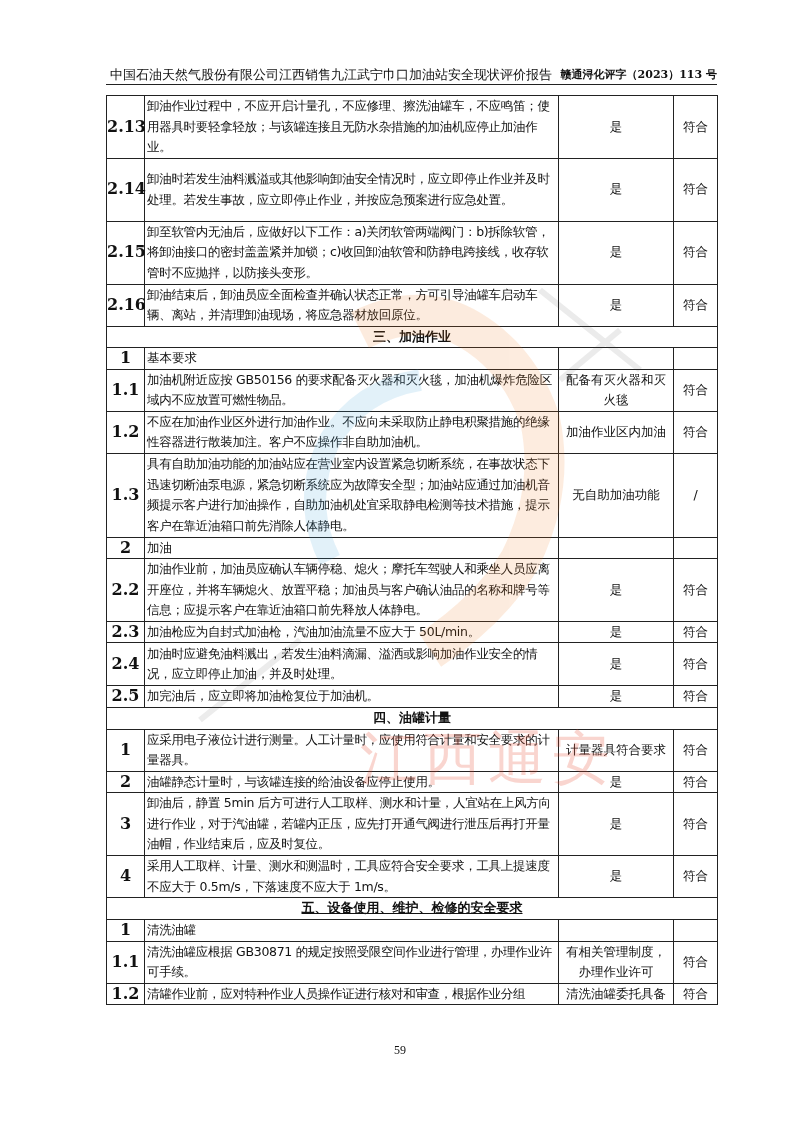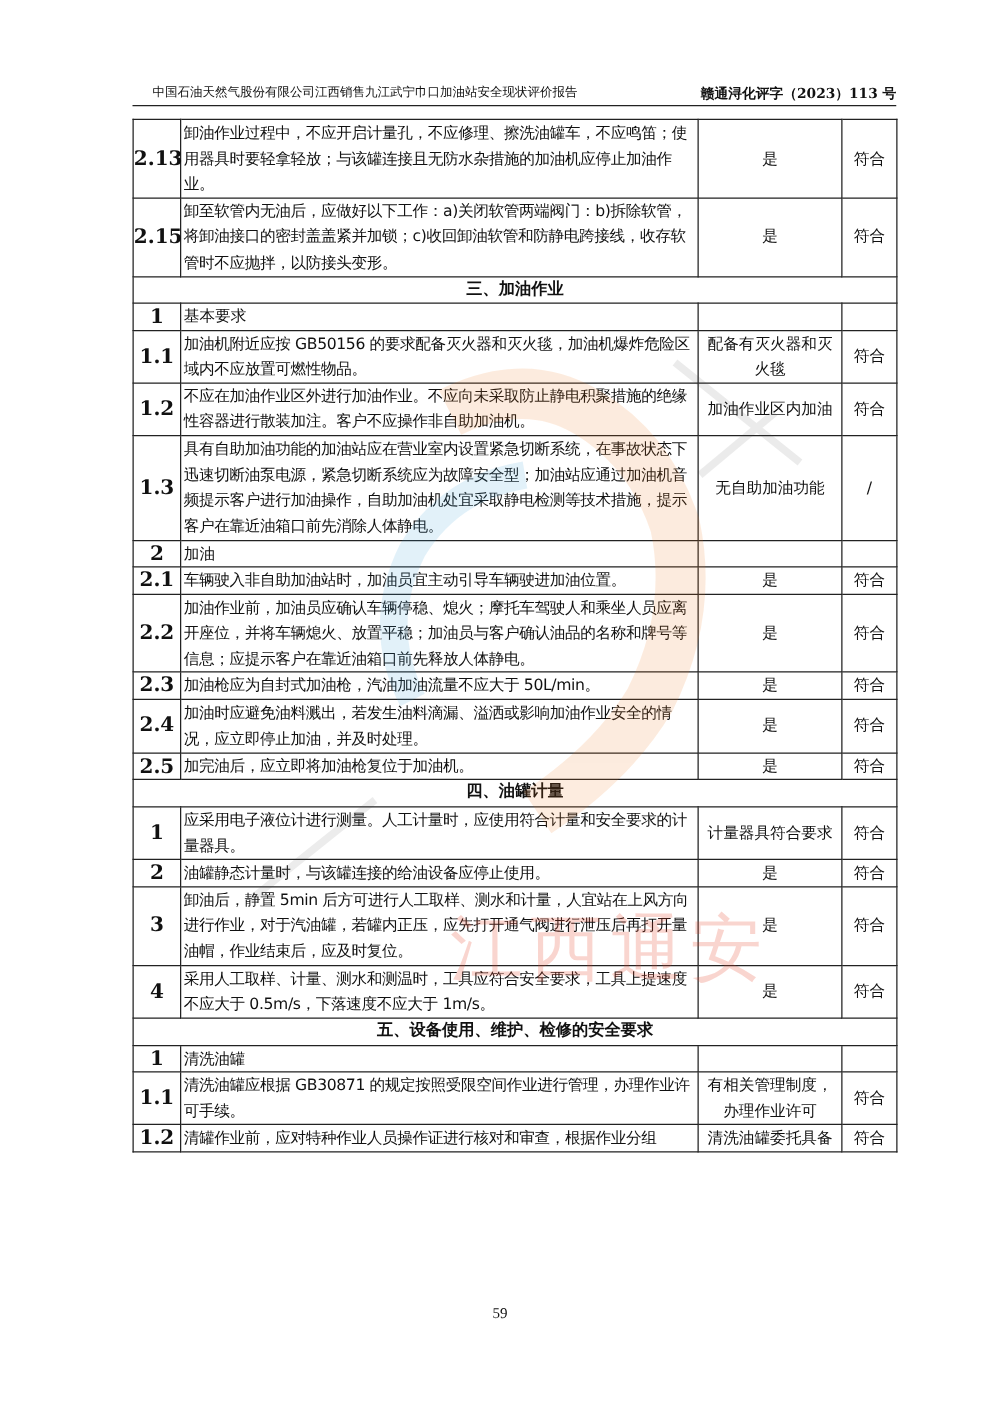--- a/index.html
+++ b/index.html
@@ -1,20 +1,20 @@
 <!DOCTYPE html>
 <html><head>
 <meta charset="utf-8">
 <style>
   html, body { margin:0; padding:0; background:#ffffff; }
   body { width:800px; height:1131px; position:relative; overflow:hidden;
          font-family:"DejaVu Serif","Liberation Serif", serif; color:#111; }
   .page-header { position:absolute; left:106px; top:66px; width:611px; height:18px;
                  font-size:12px; line-height:18px; border-bottom:1.5px solid #222; }
-  .page-header .left { position:absolute; left:16px; top:0; font-family:"DejaVu Sans", sans-serif; font-size:10px; }
+  .page-header .left { position:absolute; left:4px; top:0; font-family:"DejaVu Sans", sans-serif; font-size:13px; }
   .page-header .right { position:absolute; right:0; top:0; font-weight:bold; font-size:11px; }
   table.eval { position:absolute; left:106px; top:95px; width:611px;
                border-collapse:collapse; table-layout:fixed; }
   table.eval td { border:1px solid #222; padding:0 2px; vertical-align:middle;
                   font-size:12.5px; line-height:20.5px; font-family:"DejaVu Sans", sans-serif; }
   table.eval td.no { text-align:center; font-weight:bold; font-family:"DejaVu Serif","Liberation Serif", serif; font-size:16px; padding:0; }
   table.eval td.content { text-align:left; letter-spacing:-0.3px; }
   table.eval td.center { text-align:center; }
   table.eval td.section { text-align:center; font-weight:bold; font-size:13px; }
   table.eval td.sub { text-align:left; }
@@ -38,22 +38,34 @@
     <col style="width:44px">
   </colgroup>
   <tbody id="table-body">
       <tr style="height: 62px;">
         <td class="no">2.13</td>
         <td class="content">卸油作业过程中，不应开启计量孔，不应修理、擦洗油罐车，不应鸣笛；使用器具时要轻拿轻放；与该罐连接且无防水杂措施的加油机应停止加油作业。</td>
         <td class="center">是</td>
         <td class="center">符合</td>
       </tr>
       <tr style="height: 63px;">
+        <td class="no">2.14</td>
+        <td class="content">卸油时若发生油料溅溢或其他影响卸油安全情况时，应立即停止作业并及时处理。若发生事故，应立即停止作业，并按应急预案进行应急处置。</td>
+        <td class="center">是</td>
+        <td class="center">符合</td>
+      </tr>
+      <tr style="height: 63px;">
         <td class="no">2.15</td>
         <td class="content">卸至软管内无油后，应做好以下工作：a)关闭软管两端阀门：b)拆除软管，将卸油接口的密封盖盖紧并加锁；c)收回卸油软管和防静电跨接线，收存软管时不应抛拌，以防接头变形。</td>
+        <td class="center">是</td>
+        <td class="center">符合</td>
+      </tr>
+      <tr style="height: 42px;">
+        <td class="no">2.16</td>
+        <td class="content">卸油结束后，卸油员应全面检查并确认状态正常，方可引导油罐车启动车辆、离站，并清理卸油现场，将应急器材放回原位。</td>
         <td class="center">是</td>
         <td class="center">符合</td>
       </tr>
       <tr style="height: 20px; margin-top: 36px;">
         <td class="section" colspan="4">三、加油作业</td>
       </tr>
       <tr style="height: 20px;">
         <td class="no">1</td>
         <td class="sub">基本要求</td>
         <td class="center"></td>
@@ -75,26 +87,20 @@
         <td class="no">1.3</td>
         <td class="content">具有自助加油功能的加油站应在营业室内设置紧急切断系统，在事故状态下迅速切断油泵电源，紧急切断系统应为故障安全型；加油站应通过加油机音频提示客户进行加油操作，自助加油机处宜采取静电检测等技术措施，提示客户在靠近油箱口前先消除人体静电。</td>
         <td class="center">无自助加油功能</td>
         <td class="center">/</td>
       </tr>
       <tr style="height: 19px;">
         <td class="no">2</td>
         <td class="sub">加油</td>
         <td class="center"></td>
         <td class="center"></td>
-      </tr>
-      <tr style="height: 20px;">
-        <td class="no">2.1</td>
-        <td class="content">车辆驶入非自助加油站时，加油员宜主动引导车辆驶进加油位置。</td>
-        <td class="center">是</td>
-        <td class="center">符合</td>
       </tr>
       <tr style="height: 61px;">
         <td class="no">2.2</td>
         <td class="content">加油作业前，加油员应确认车辆停稳、熄火；摩托车驾驶人和乘坐人员应离开座位，并将车辆熄火、放置平稳；加油员与客户确认油品的名称和牌号等信息；应提示客户在靠近油箱口前先释放人体静电。</td>
         <td class="center">是</td>
         <td class="center">符合</td>
       </tr>
       <tr style="height: 21px;">
         <td class="no">2.3</td>
         <td class="content">加油枪应为自封式加油枪，汽油加油流量不应大于 50L/min。</td>
@@ -133,21 +139,21 @@
         <td class="content">卸油后，静置 5min 后方可进行人工取样、测水和计量，人宜站在上风方向进行作业，对于汽油罐，若罐内正压，应先打开通气阀进行泄压后再打开量油帽，作业结束后，应及时复位。</td>
         <td class="center">是</td>
         <td class="center">符合</td>
       </tr>
       <tr style="height: 42px;">
         <td class="no">4</td>
         <td class="content">采用人工取样、计量、测水和测温时，工具应符合安全要求，工具上提速度不应大于 0.5m/s，下落速度不应大于 1m/s。</td>
         <td class="center">是</td>
         <td class="center">符合</td>
       </tr>
-      <tr style="height: 22px;">
+      <tr style="height: 22px; text-decoration: underline;">
         <td class="section" colspan="4">五、设备使用、维护、检修的安全要求</td>
       </tr>
       <tr style="height: 20px;">
         <td class="no">1</td>
         <td class="content">清洗油罐</td>
         <td class="center"></td>
         <td class="center"></td>
       </tr>
       <tr style="height: 42px;">
         <td class="no">1.1</td>

